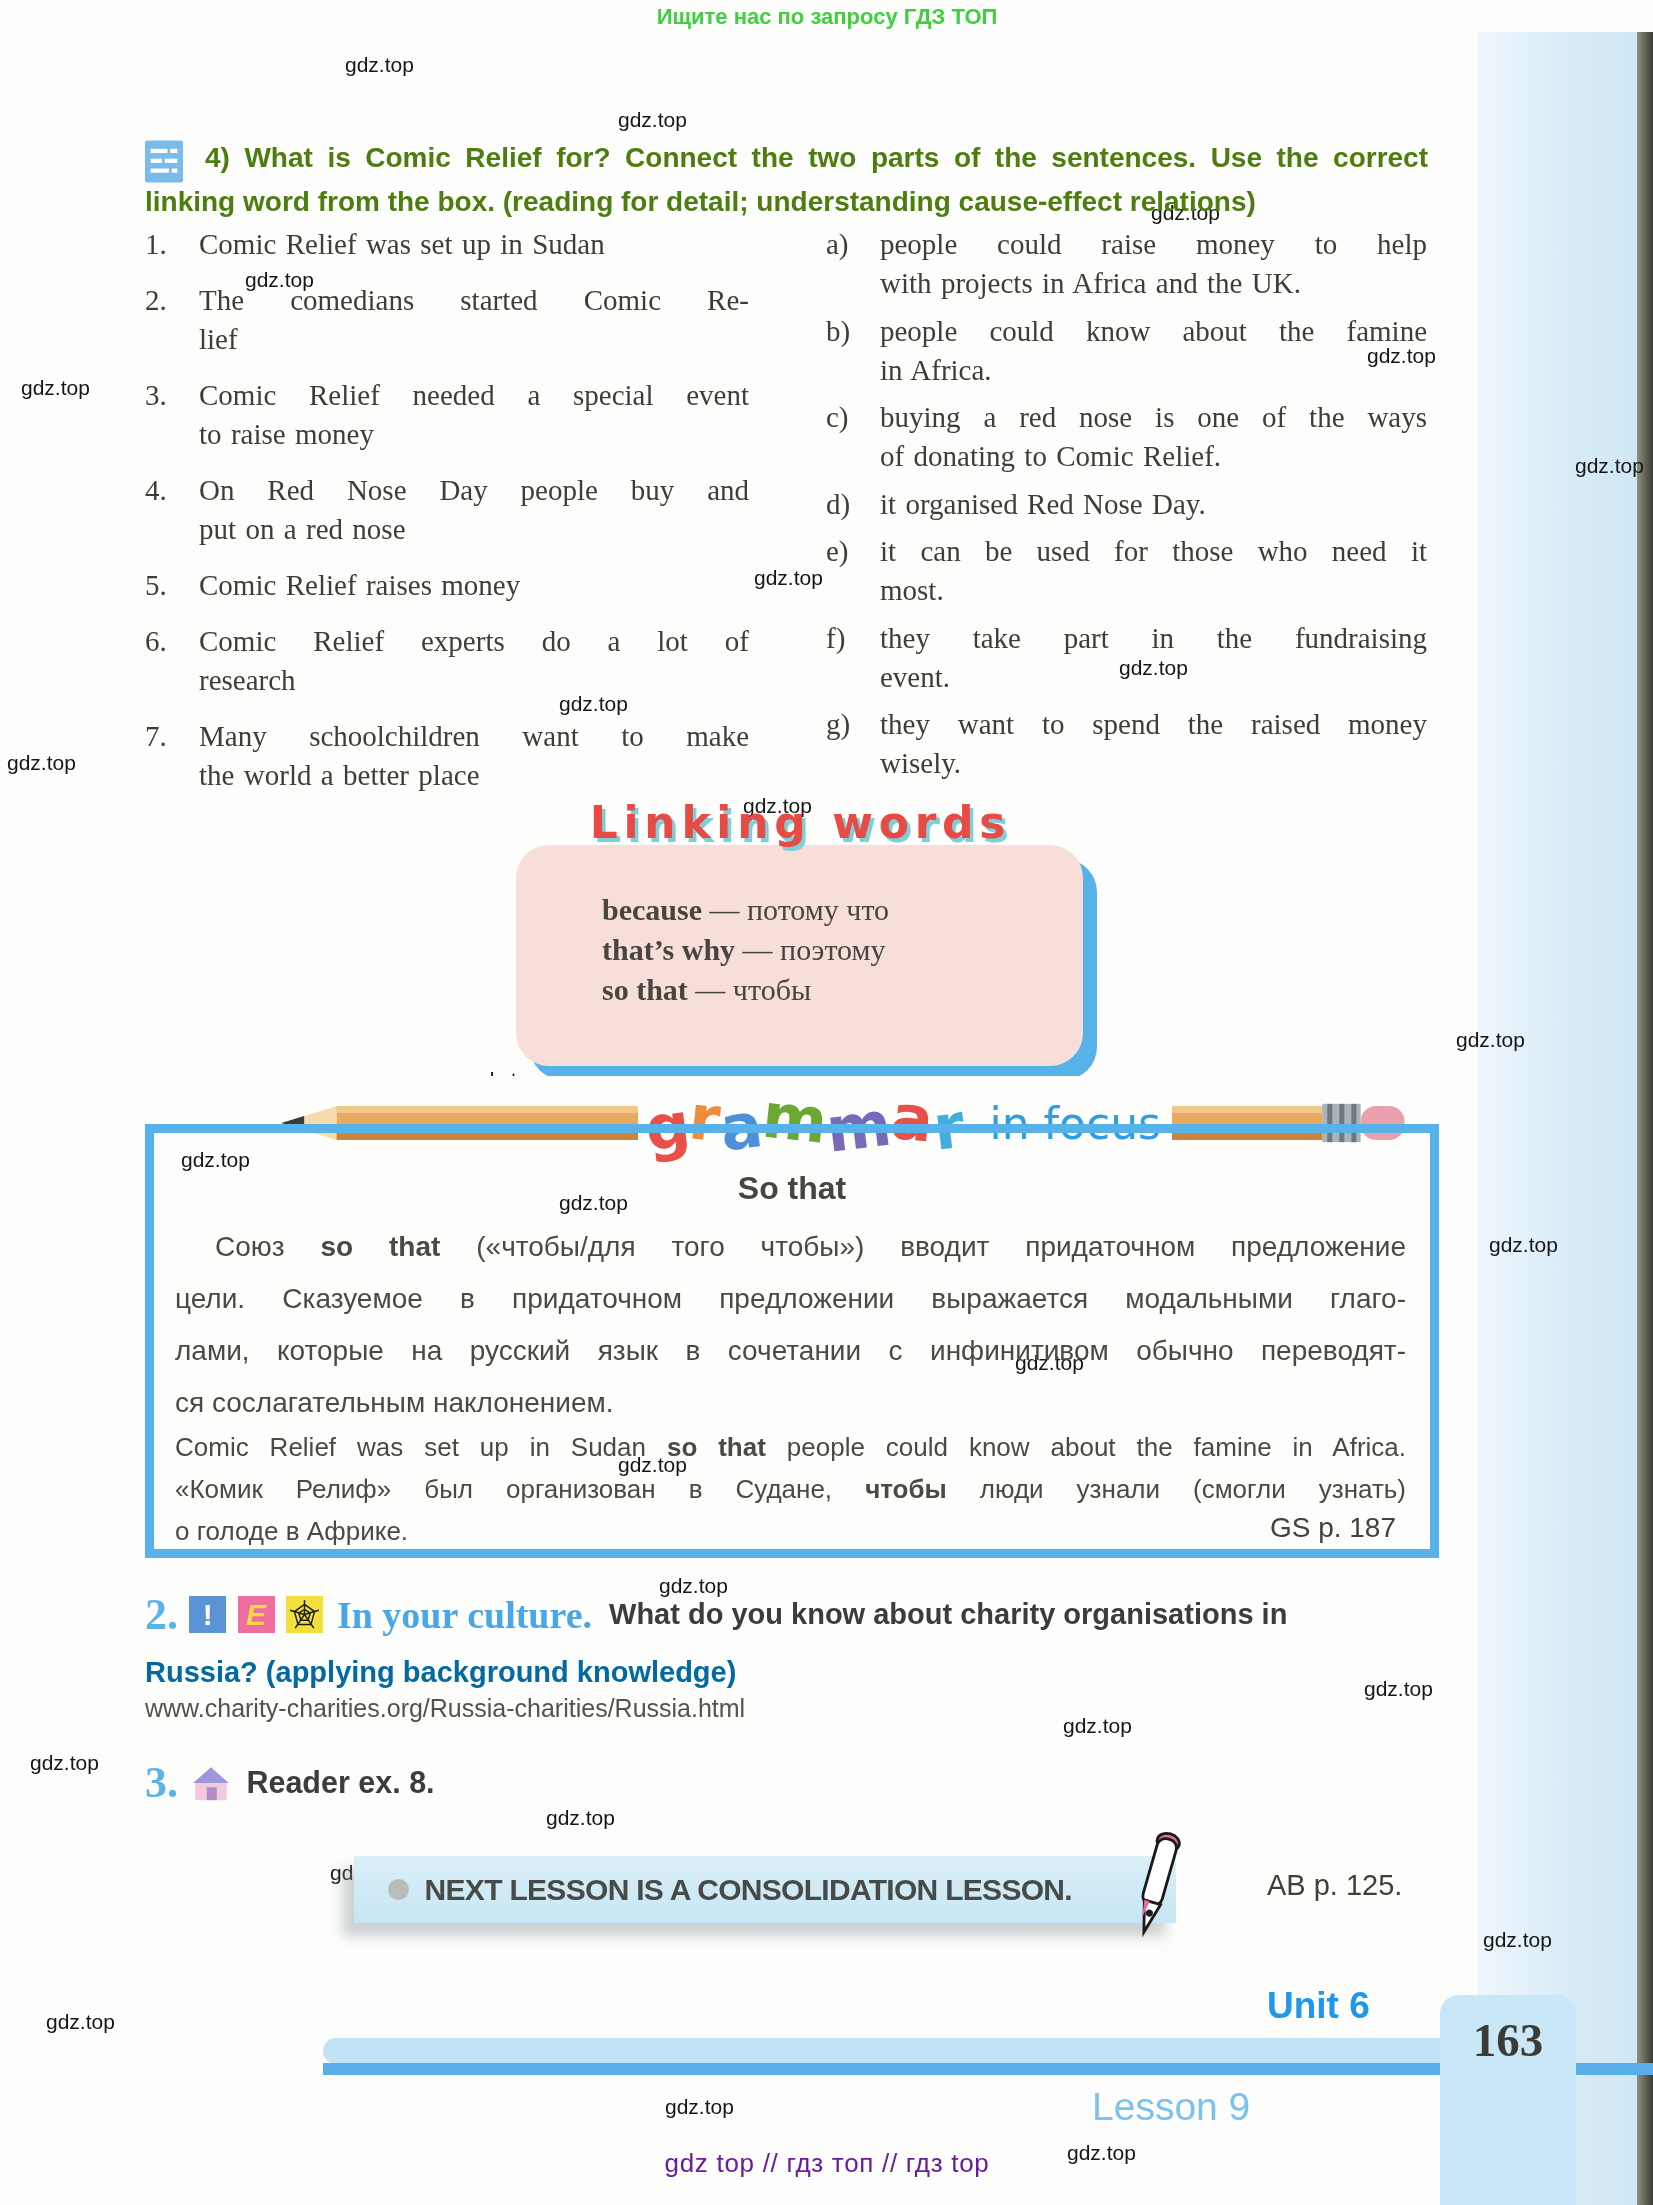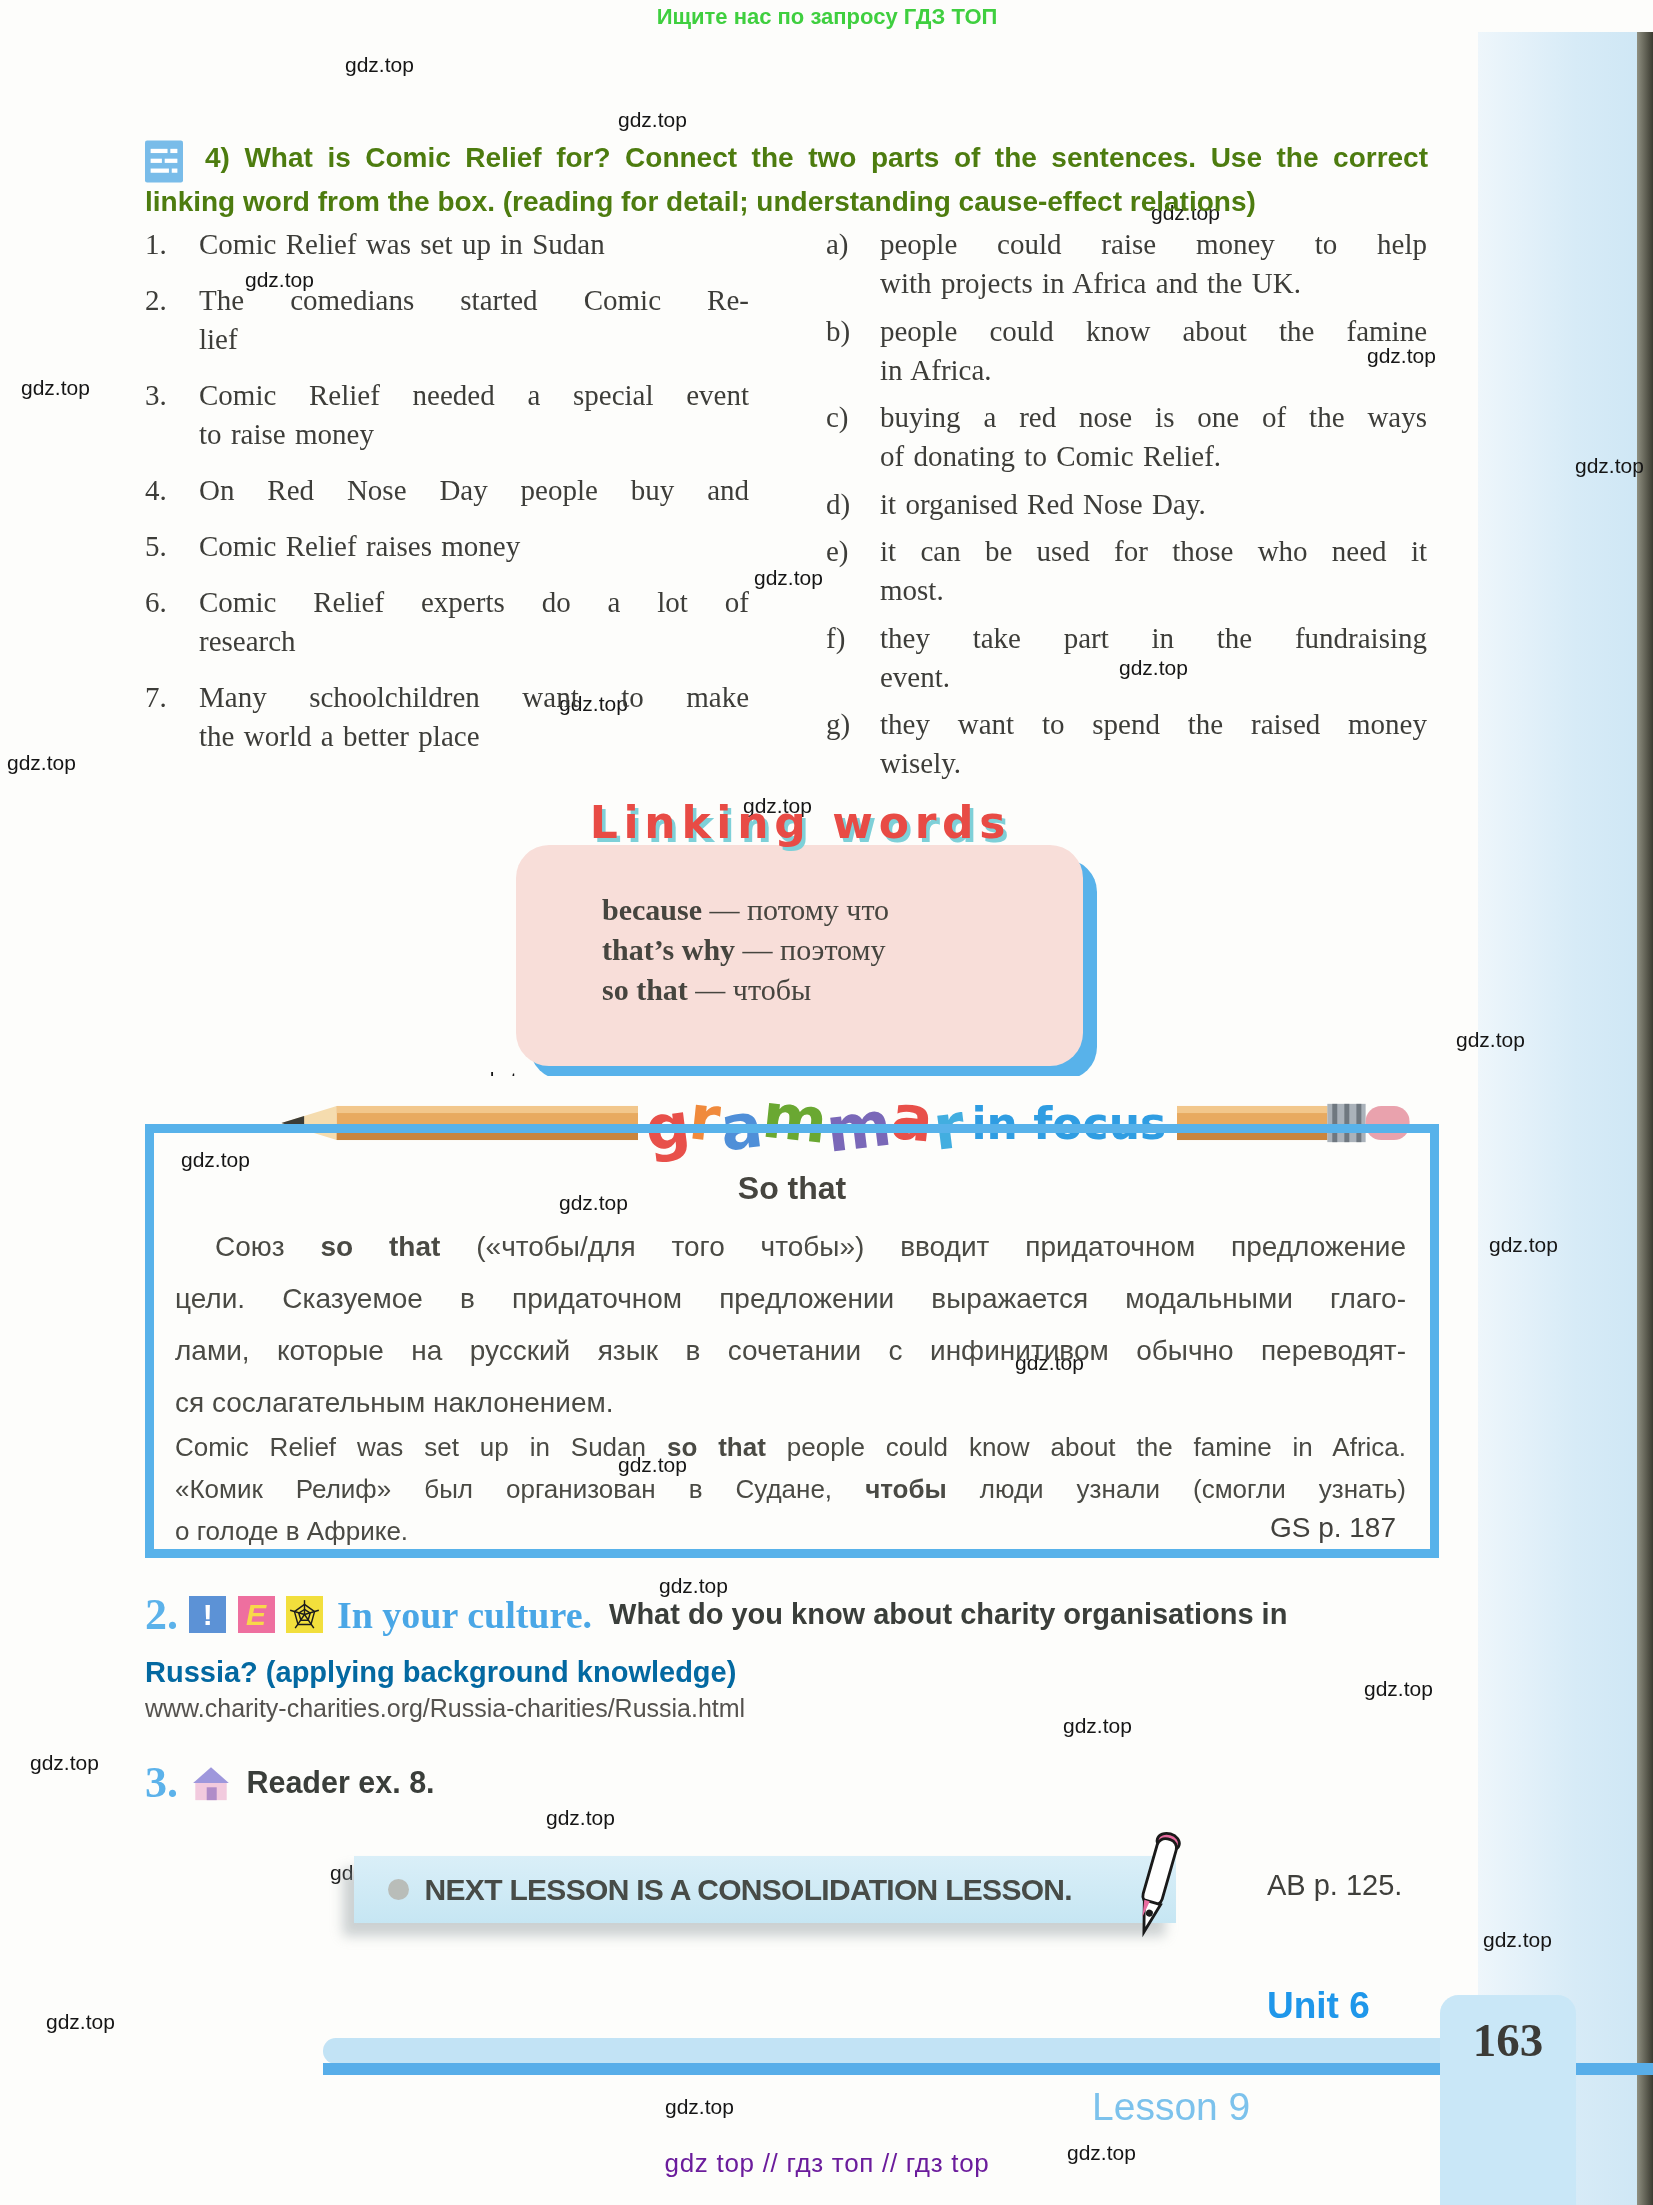--- a/index.html
+++ b/index.html
@@ -46,22 +46,22 @@
     box-sizing:border-box;padding:45px 0 0 86px;
     font-family:"Liberation Serif","DejaVu Serif",serif;font-size:30px;line-height:40px;color:#46453f;}
   #link-box .term{font-weight:bold;}
 
   
   #gram-head{left:280px;top:1076px;height:94px;display:flex;align-items:center;background:#fdfdfb;}
   .gl{display:inline-block;font-family:"DejaVu Sans",sans-serif;font-weight:bold;font-size:62px;line-height:1;}
   .gl:nth-of-type(odd){transform:rotate(-7deg) translateY(4.3px);}
   .gl:nth-of-type(even){transform:rotate(6deg) translateY(-4.3px);}
   #gram-word{margin-left:7px;white-space:nowrap;}
-  #gram-rest{margin-left:8px;margin-right:11.3px;font-family:"DejaVu Sans",sans-serif;
-    font-weight:bold;font-size:44px;white-space:nowrap;}
+  #gram-rest{margin-left:26px;margin-right:11.3px;font-family:"DejaVu Sans",sans-serif;
+    font-weight:normal;font-size:44px;white-space:nowrap;}
 
   
   #gram-box{left:145px;top:1124px;width:1294px;height:434px;box-sizing:border-box;
     border:9.2px solid #58b2ea;}
   #gram-sub{position:absolute;left:0;top:37px;width:100%;text-align:center;
     font-size:32px;font-weight:bold;color:#46453f;}
   #gram-p1{position:absolute;left:21px;top:88px;width:1231px;font-size:28px;line-height:52px;color:#4a4a44;}
   #gram-p1 .gline:first-child{text-indent:40px;}
   #gram-p2{position:absolute;left:21px;top:293px;width:1231px;font-size:26px;line-height:42px;color:#4a4a44;}
   .gjline{text-align:justify;text-align-last:justify;}
@@ -176,20 +176,21 @@
         <span class="mnum">3.</span>
         <div class="mtext">
           <div class="jline">Comic Relief needed a special event</div>
           <div class="lline">to raise money</div>
         </div>
       </div>
       <div class="mi">
         <span class="mnum">4.</span>
         <div class="mtext">
           <div class="jline">On Red Nose Day people buy and</div>
+          <div class="lline">put on a red nose</div>
         </div>
       </div>
       <div class="mi">
         <span class="mnum">5.</span>
         <div class="mtext">
           <div class="lline">Comic Relief raises money</div>
         </div>
       </div>
       <div class="mi">
         <span class="mnum">6.</span>

